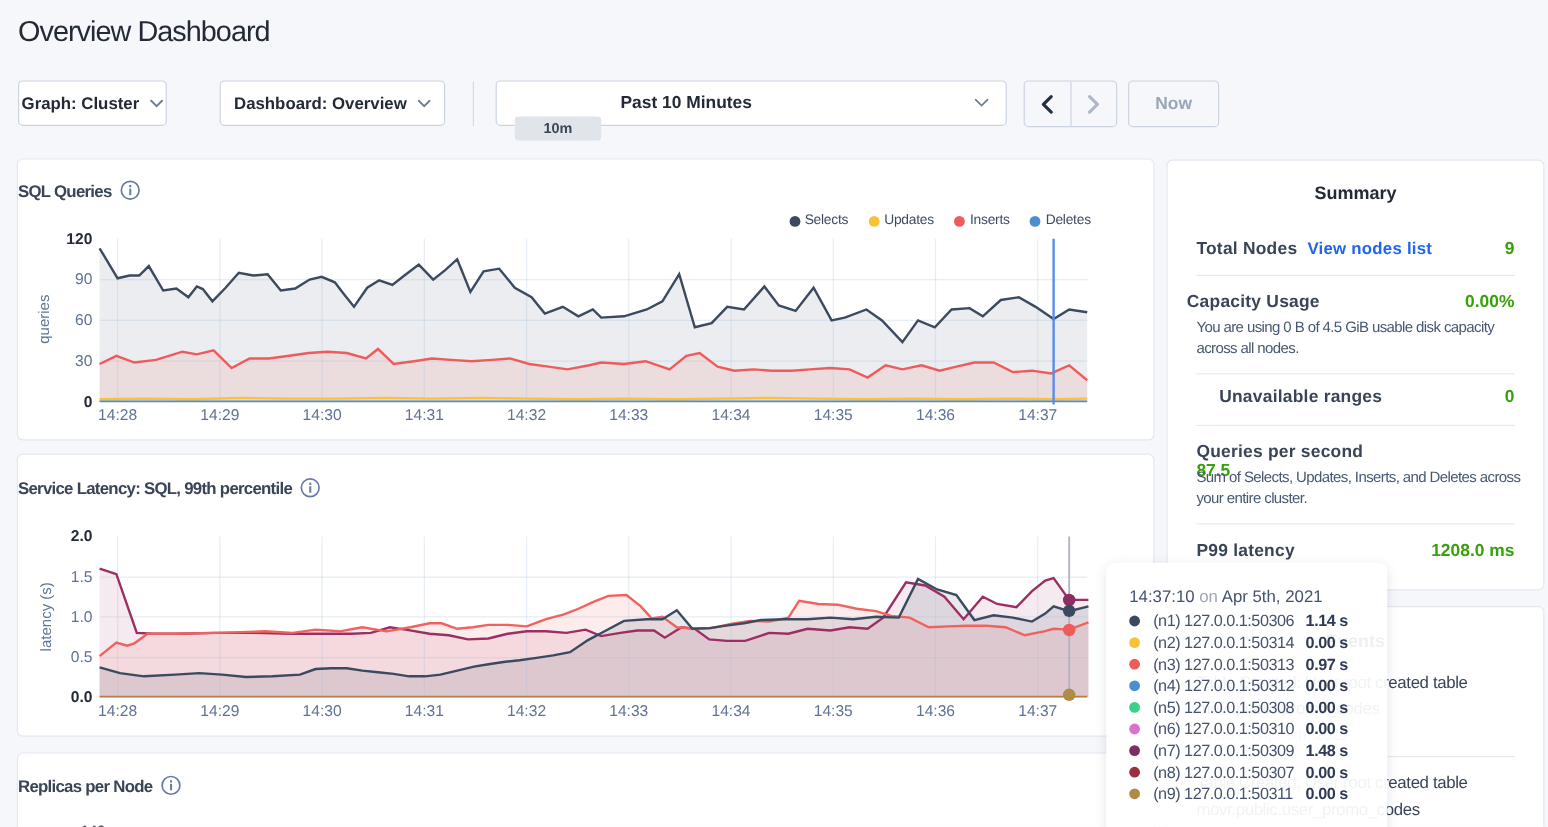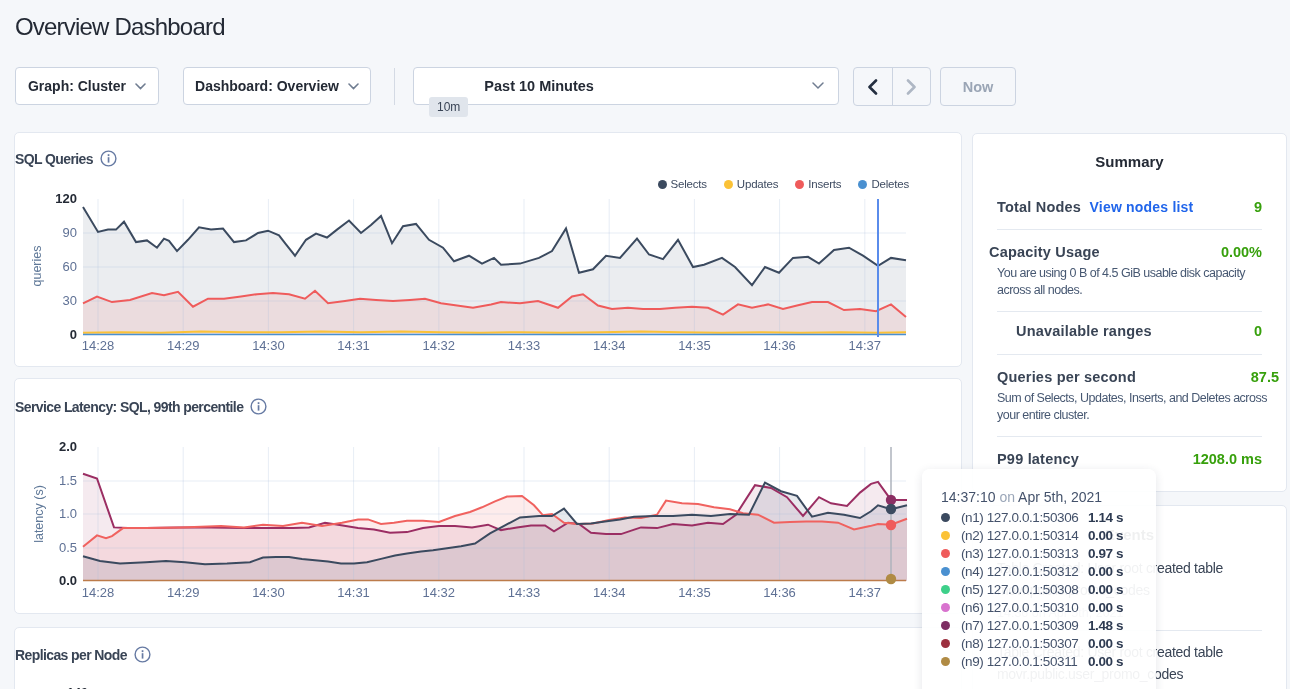--- a/index.html
+++ b/index.html
@@ -1,21 +1,21 @@
 <!DOCTYPE html>
 <html><head><meta charset="utf-8"><style>
 * { margin:0; padding:0; box-sizing:border-box; }
 html,body { width:1290px; height:689px; overflow:hidden; background:#f5f7fa;
   font-family:"Liberation Sans",sans-serif; position:relative; }
 .abs { position:absolute; }
 h1 { position:absolute; left:15px; top:13px; font-size:24px; font-weight:500; color:#242a35; letter-spacing:-0.8px; }
 .btn { position:absolute; top:67px; height:38px; background:#fff; border:1px solid #ccd4e1; border-radius:4px;
   display:flex; align-items:center; justify-content:center; font-size:14px; font-weight:700; color:#242a35; }
 .vdiv { position:absolute; left:394px; top:68px; width:1px; height:37px; background:#d4dae4; }
-.badge { background:#e0e5ec; color:#394455; font-size:12px; font-weight:400; border-radius:3px; padding:3px 8px;margin-top:42px; }
+.badge { background:#e0e5ec; color:#394455; font-size:12px; font-weight:700; border-radius:3px; padding:3px 24px;margin-top:42px; }
 .panel { position:absolute; background:#fff; border:1px solid #e3e8f0; border-radius:5px; }
 .ctitle { position:absolute; width:100%; font-size:14px; font-weight:700; color:#394455; letter-spacing:-0.6px; }
 .gv { stroke:rgba(170,190,220,0.28); stroke-width:1; }
 .xl { font-size:13px; fill:#5f7195; font-family:"Liberation Sans",sans-serif; }
 .yl { font-size:13px; fill:#5f7195; font-family:"Liberation Sans",sans-serif; }
 .ylb { font-size:13px; font-weight:700; fill:#242a35; font-family:"Liberation Sans",sans-serif; }
 .axname { position:absolute; font-size:12.5px; color:#5f7898; transform:rotate(-90deg); transform-origin:center; white-space:nowrap; }
 .legend { position:absolute; display:flex; align-items:center; font-size:11.5px; color:#3e4b61; letter-spacing:-0.2px; }
 .ldot { width:9px; height:9px; border-radius:50%; display:inline-block; margin-right:4px; }
 .litem { display:flex; align-items:center; margin-left:17px; }
@@ -27,21 +27,21 @@
 .ttrow { display:flex; align-items:center; height:18px; font-size:13.5px; color:#44526b; letter-spacing:-0.4px; }
 .ttdot { width:9px; height:9px; border-radius:50%; margin-right:11px; flex:none; }
 .ttlbl { width:127px; }
 .ttval { font-weight:700; color:#2e3b52; }
 .ev1 { font-size:14px; color:#394455; line-height:22px; letter-spacing:-0.3px; white-space:nowrap; }
 .evts { font-size:12.5px; color:#8a96a8; margin-top:2px; }
 </style></head>
 <body>
 <h1>Overview Dashboard</h1>
 
-<div class="btn" style="left:15px; width:144px;">Graph:&nbsp;Cluster <svg width="11" height="7" viewBox="0 0 11 7" style="margin-left:9px">
+<div class="btn" style="left:15px; width:124px;">Graph:&nbsp;Cluster <svg width="11" height="7" viewBox="0 0 11 7" style="margin-left:9px">
       <path d="M1 1 L5.5 5.5 L10 1" fill="none" stroke="#707d91" stroke-width="1.6" stroke-linecap="round"></path>
     </svg></div>
 <div class="btn" style="left:183px; width:188px;">Dashboard:&nbsp;Overview <svg width="11" height="7" viewBox="0 0 11 7" style="margin-left:9px">
       <path d="M1 1 L5.5 5.5 L10 1" fill="none" stroke="#707d91" stroke-width="1.6" stroke-linecap="round"></path>
     </svg></div>
 <div class="vdiv"></div>
 <div class="btn" style="left:413px; width:426px; justify-content:flex-start; padding-left:15px;">
   <span class="badge">10m</span>
   <span style="margin-left:16px; font-size:14.5px;">Past 10 Minutes</span>
   <svg width="12" height="8" viewBox="0 0 12 8" style="position:absolute; right:14px;">
@@ -185,21 +185,21 @@
     <span class="slabel">Capacity Usage</span>
       <span class="sgreen">0.00%</span>
   </div>
   <div class="abs spara" style="left:24px; top:131px;">You are using 0 B of 4.5 GiB usable disk capacity<br>across all nodes.</div>
   <div class="abs sdiv" style="left:24px; right:24px; top:177px;"></div>
   <div class="abs srow" style="left:19px; right:24px; top:189px;margin-left:24px;">
     <span class="slabel">Unavailable ranges</span>
       <span class="sgreen">0</span>
   </div>
   <div class="abs sdiv" style="left:24px; right:24px; top:220px;"></div>
-  <div class="abs srow" style="left:24px; right:7px; top:235px;">
+  <div class="abs srow" style="left:24px; right:32px; top:235px;flex-direction:column;">
     <span class="slabel">Queries per second</span>
       <span class="sgreen">87.5</span>
   </div>
   <div class="abs spara" style="left:24px; top:256px;">Sum of Selects, Updates, Inserts, and Deletes across<br>your entire cluster.</div>
   <div class="abs sdiv" style="left:24px; right:24px; top:302px;"></div>
   <div class="abs srow" style="left:24px; right:24px; top:317px;">
     <span class="slabel">P99 latency</span>
       <span class="sgreen">1208.0 ms</span>
   </div>
 </div>

